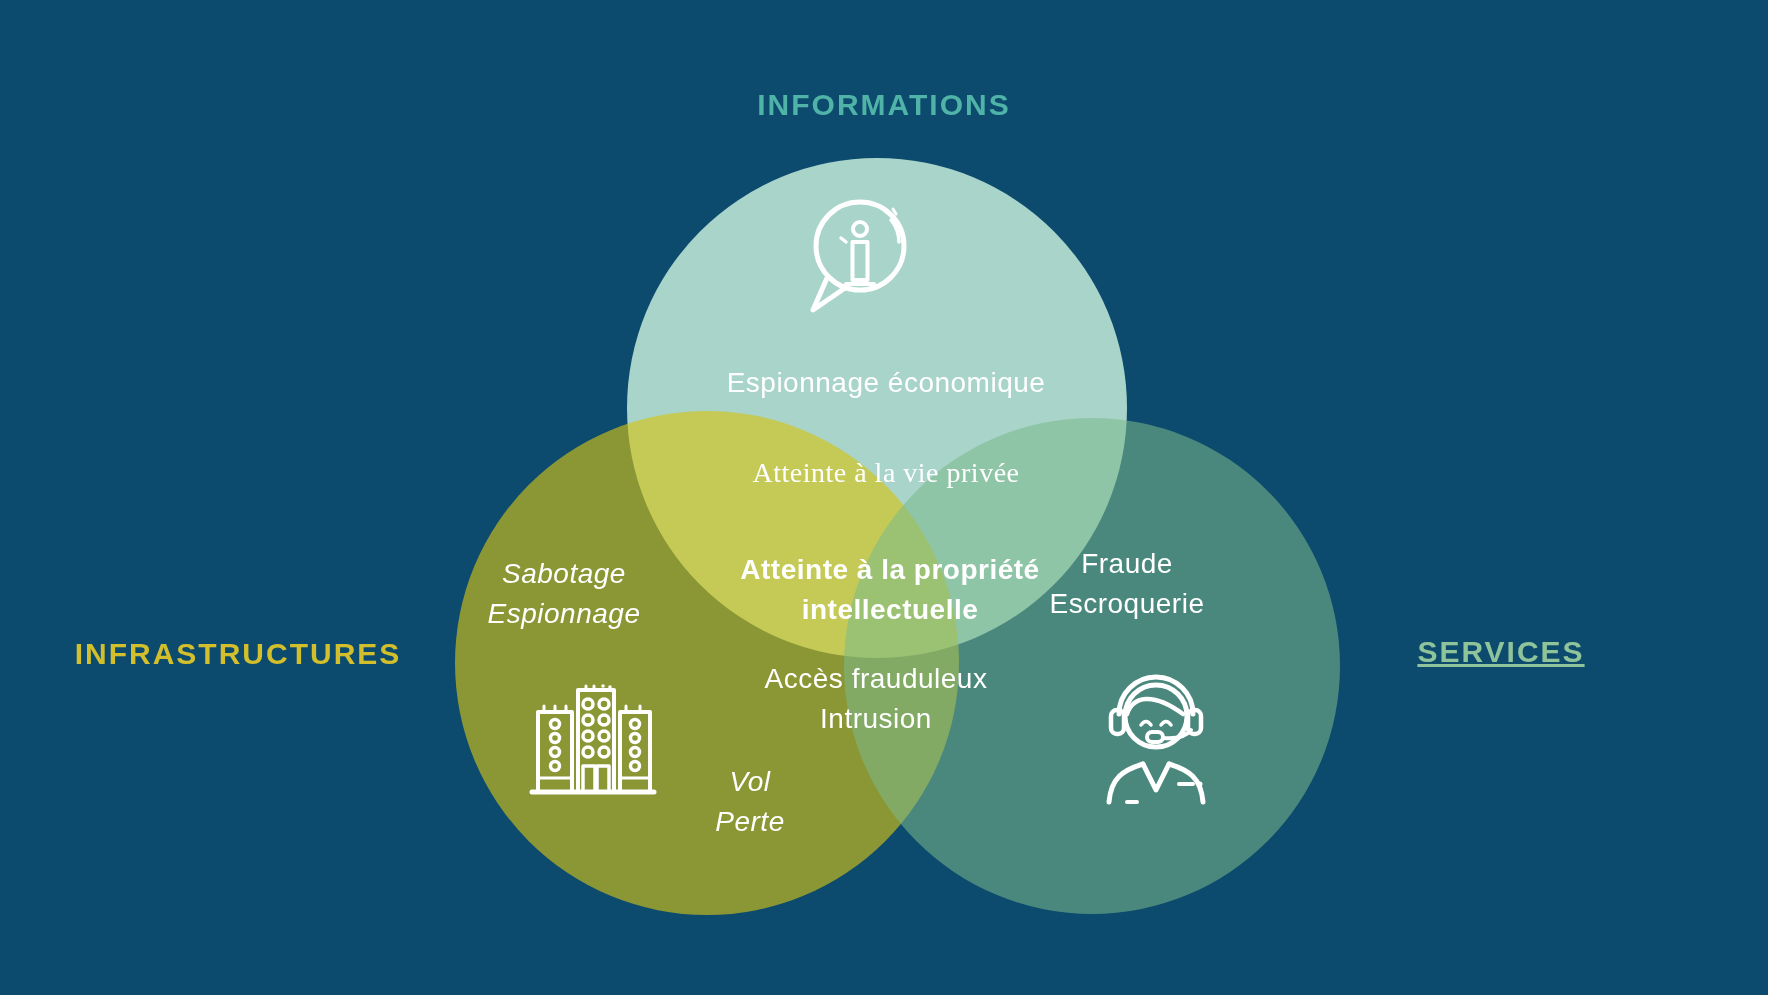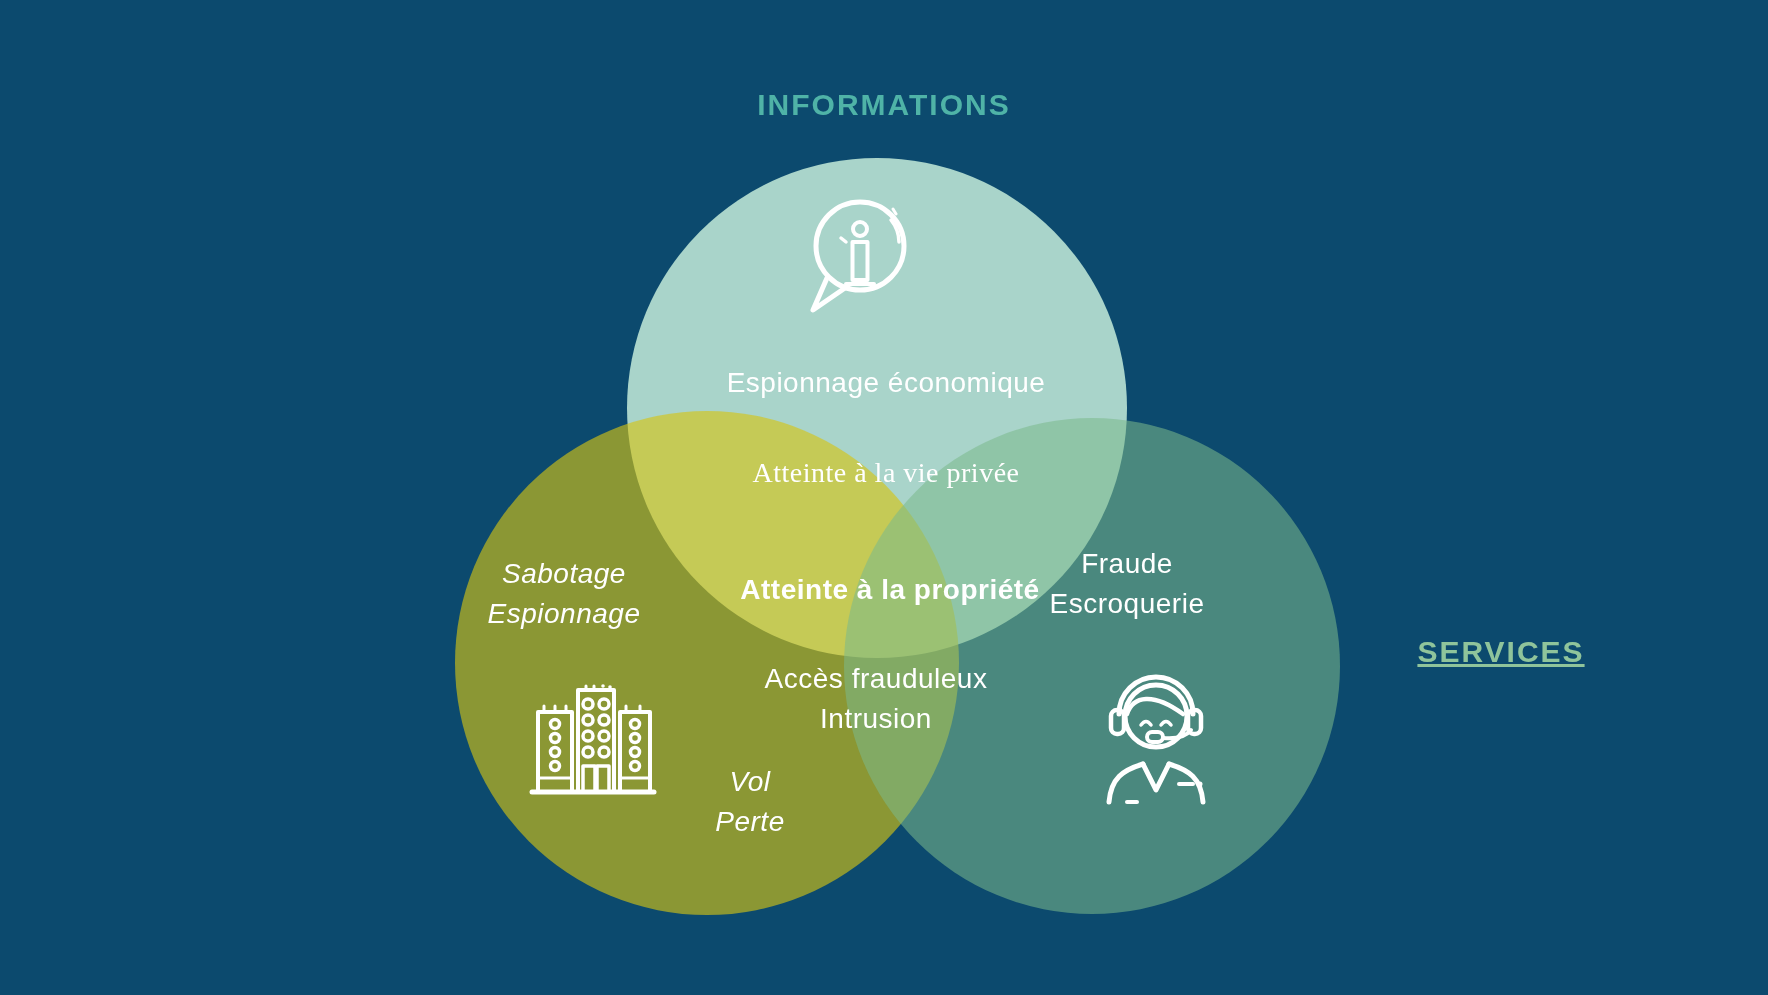--- a/index.html
+++ b/index.html
@@ -41,20 +41,21 @@
 
 <div class="stage">
 
   <svg class="circles-svg" viewBox="0 0 1768 995" aria-hidden="true">
     <circle cx="877" cy="408" r="250" fill="#A9D4CA"></circle>
     <circle cx="707" cy="663" r="252" fill="rgba(214,196,19,0.63)"></circle>
     <circle cx="1092" cy="666" r="248" fill="rgba(123,185,139,0.56)"></circle>
   </svg>
 
   <div class="set-title title-top" style="left:884px;top:105px;">INFORMATIONS</div>
+  <div class="set-title title-left" style="left:238px;top:654px;">INFRASTRUCTURES</div>
   <div class="set-title title-right" style="left:1501px;top:652px;text-decoration:underline;">SERVICES</div>
 
   <svg class="icon-svg" style="left:805px;top:196px;" width="106" height="122" viewBox="0 0 106 122" aria-hidden="true">
     <g stroke="#ffffff" fill="none" stroke-linecap="round" stroke-linejoin="round">
       <circle cx="55" cy="50" r="44" stroke-width="5"></circle>
       <path d="M22 82 L8 114 L40 92" stroke-width="5"></path>
       <circle cx="55" cy="33" r="7" stroke-width="4"></circle>
       <rect x="47.5" y="46" width="15" height="38" stroke-width="4"></rect>
       <path d="M41 88 H69" stroke-width="4"></path>
       <path d="M41 46 l-5 -4" stroke-width="3.5"></path>
@@ -123,20 +124,21 @@
   <div class="tblock" style="left:886px;top:383px;">
     <div>Espionnage économique</div>
   </div>
 
   <div class="tblock" style="left:886px;top:473px;font-family:Liberation Serif, serif;">
     <div>Atteinte à la vie privée</div>
   </div>
 
   <div class="tblock bold" style="left:890px;top:590px;">
     <div>Atteinte à la propriété</div>
+    <div>intellectuelle</div>
   </div>
 
   <div class="tblock" style="left:564px;top:594px;font-style:italic;">
     <div>Sabotage</div>
     <div>Espionnage</div>
   </div>
 
   <div class="tblock" style="left:876px;top:699px;">
     <div>Accès frauduleux</div>
     <div>Intrusion</div>

